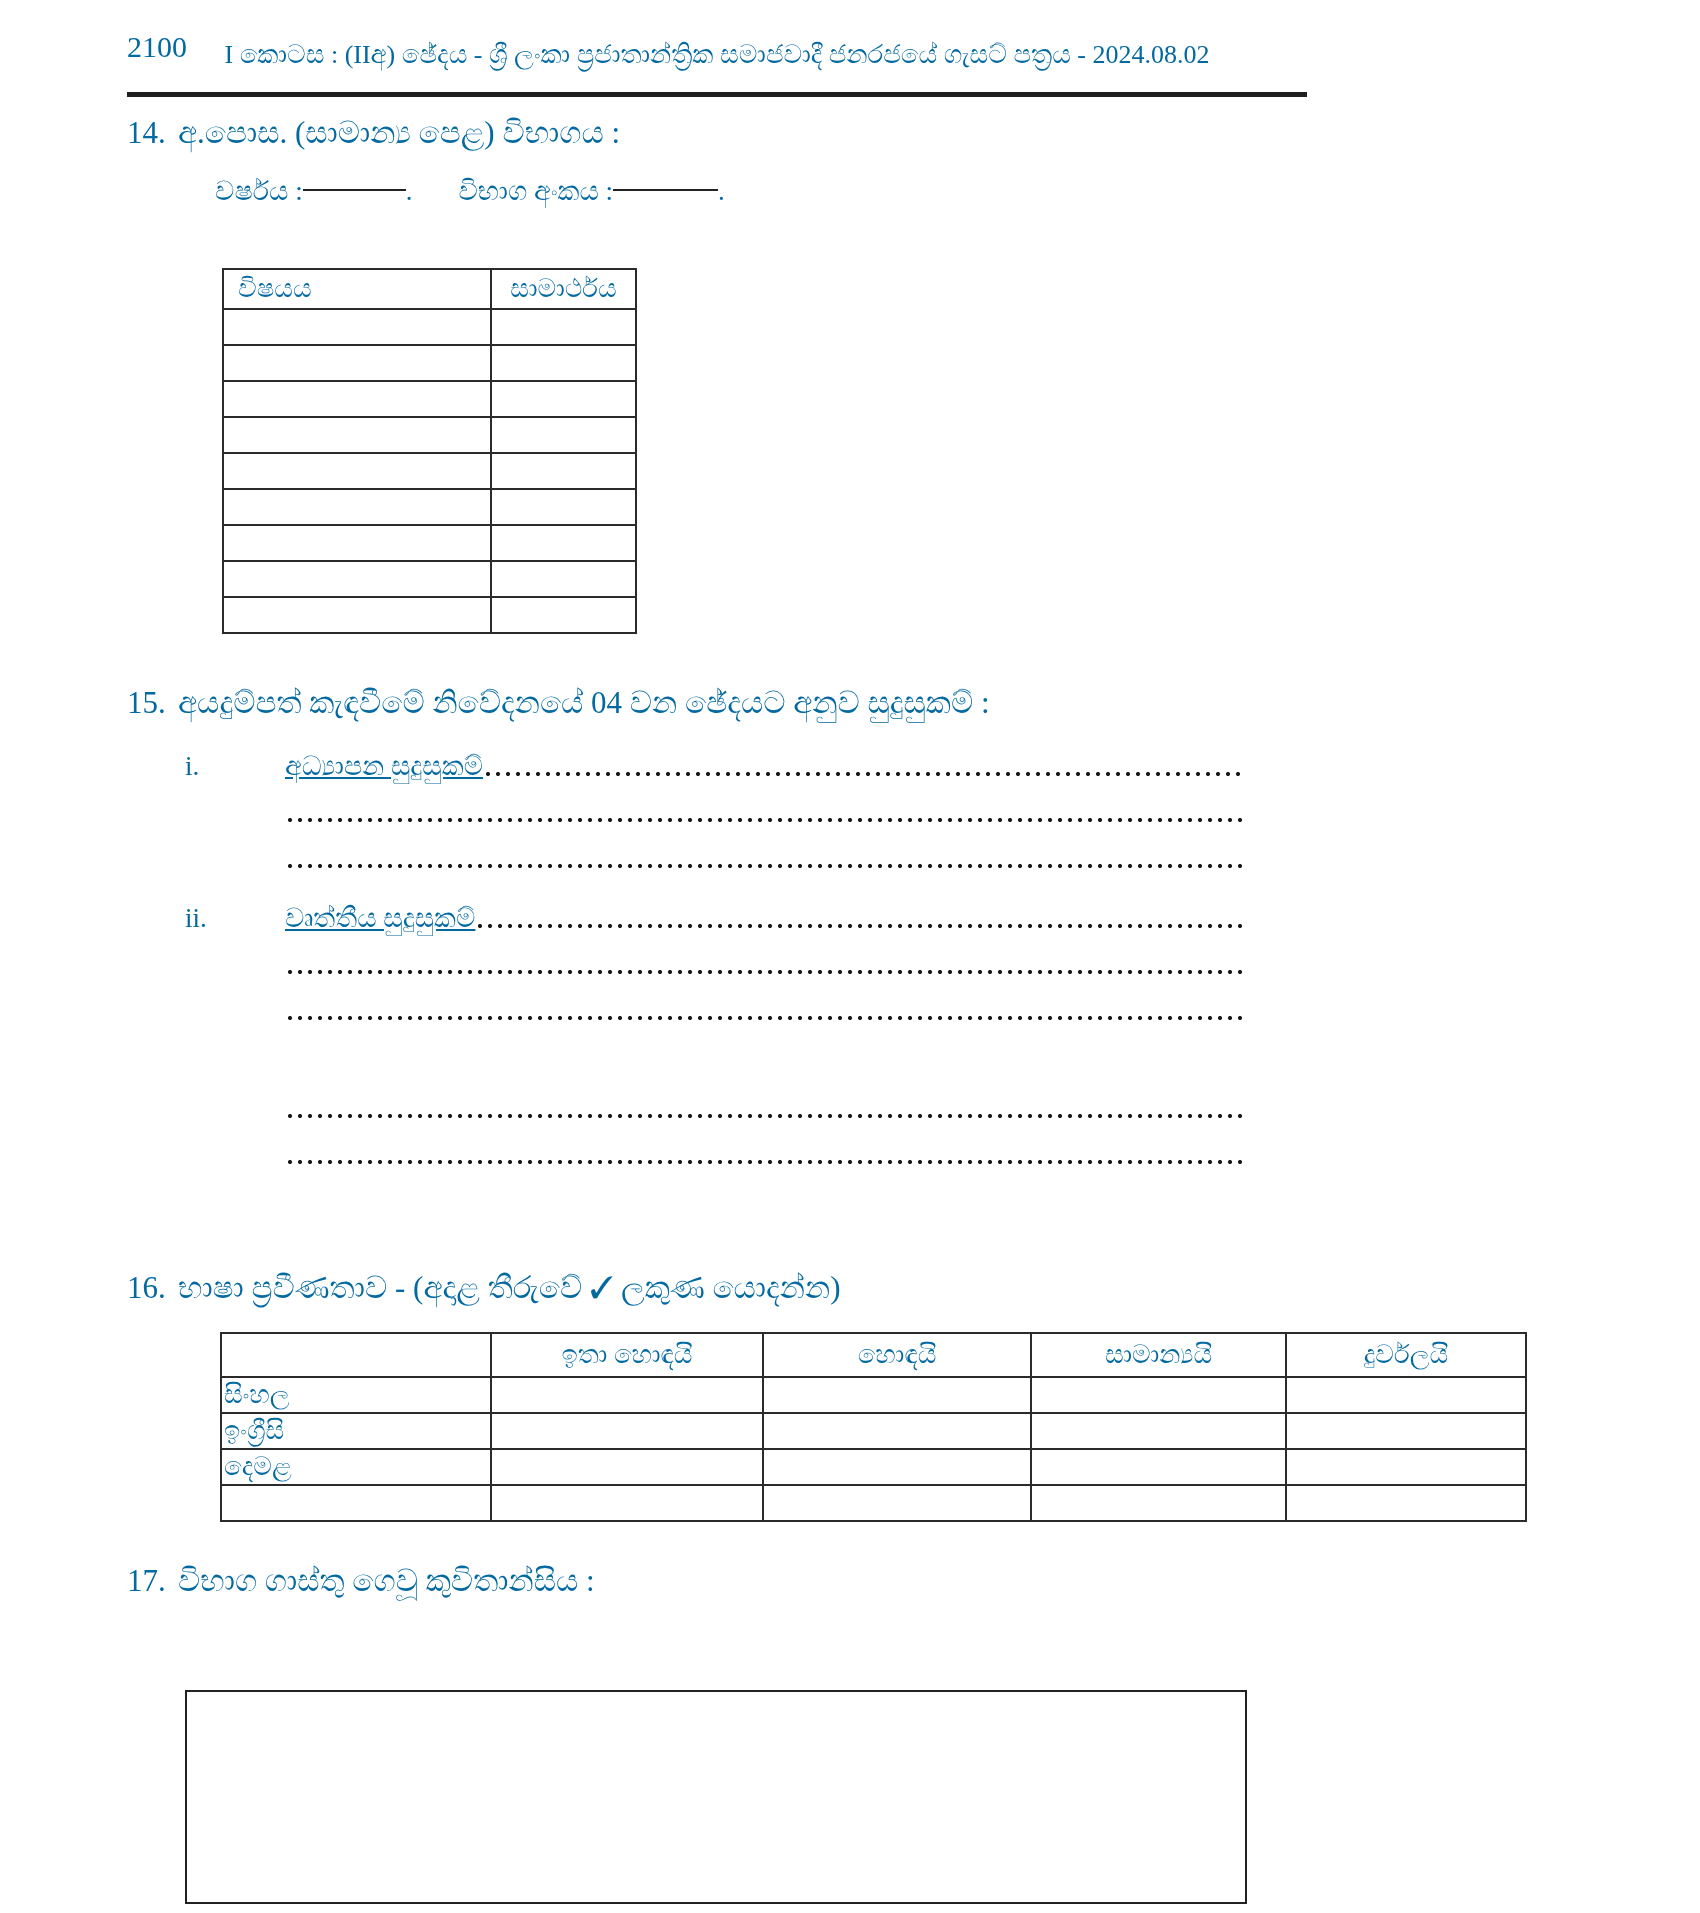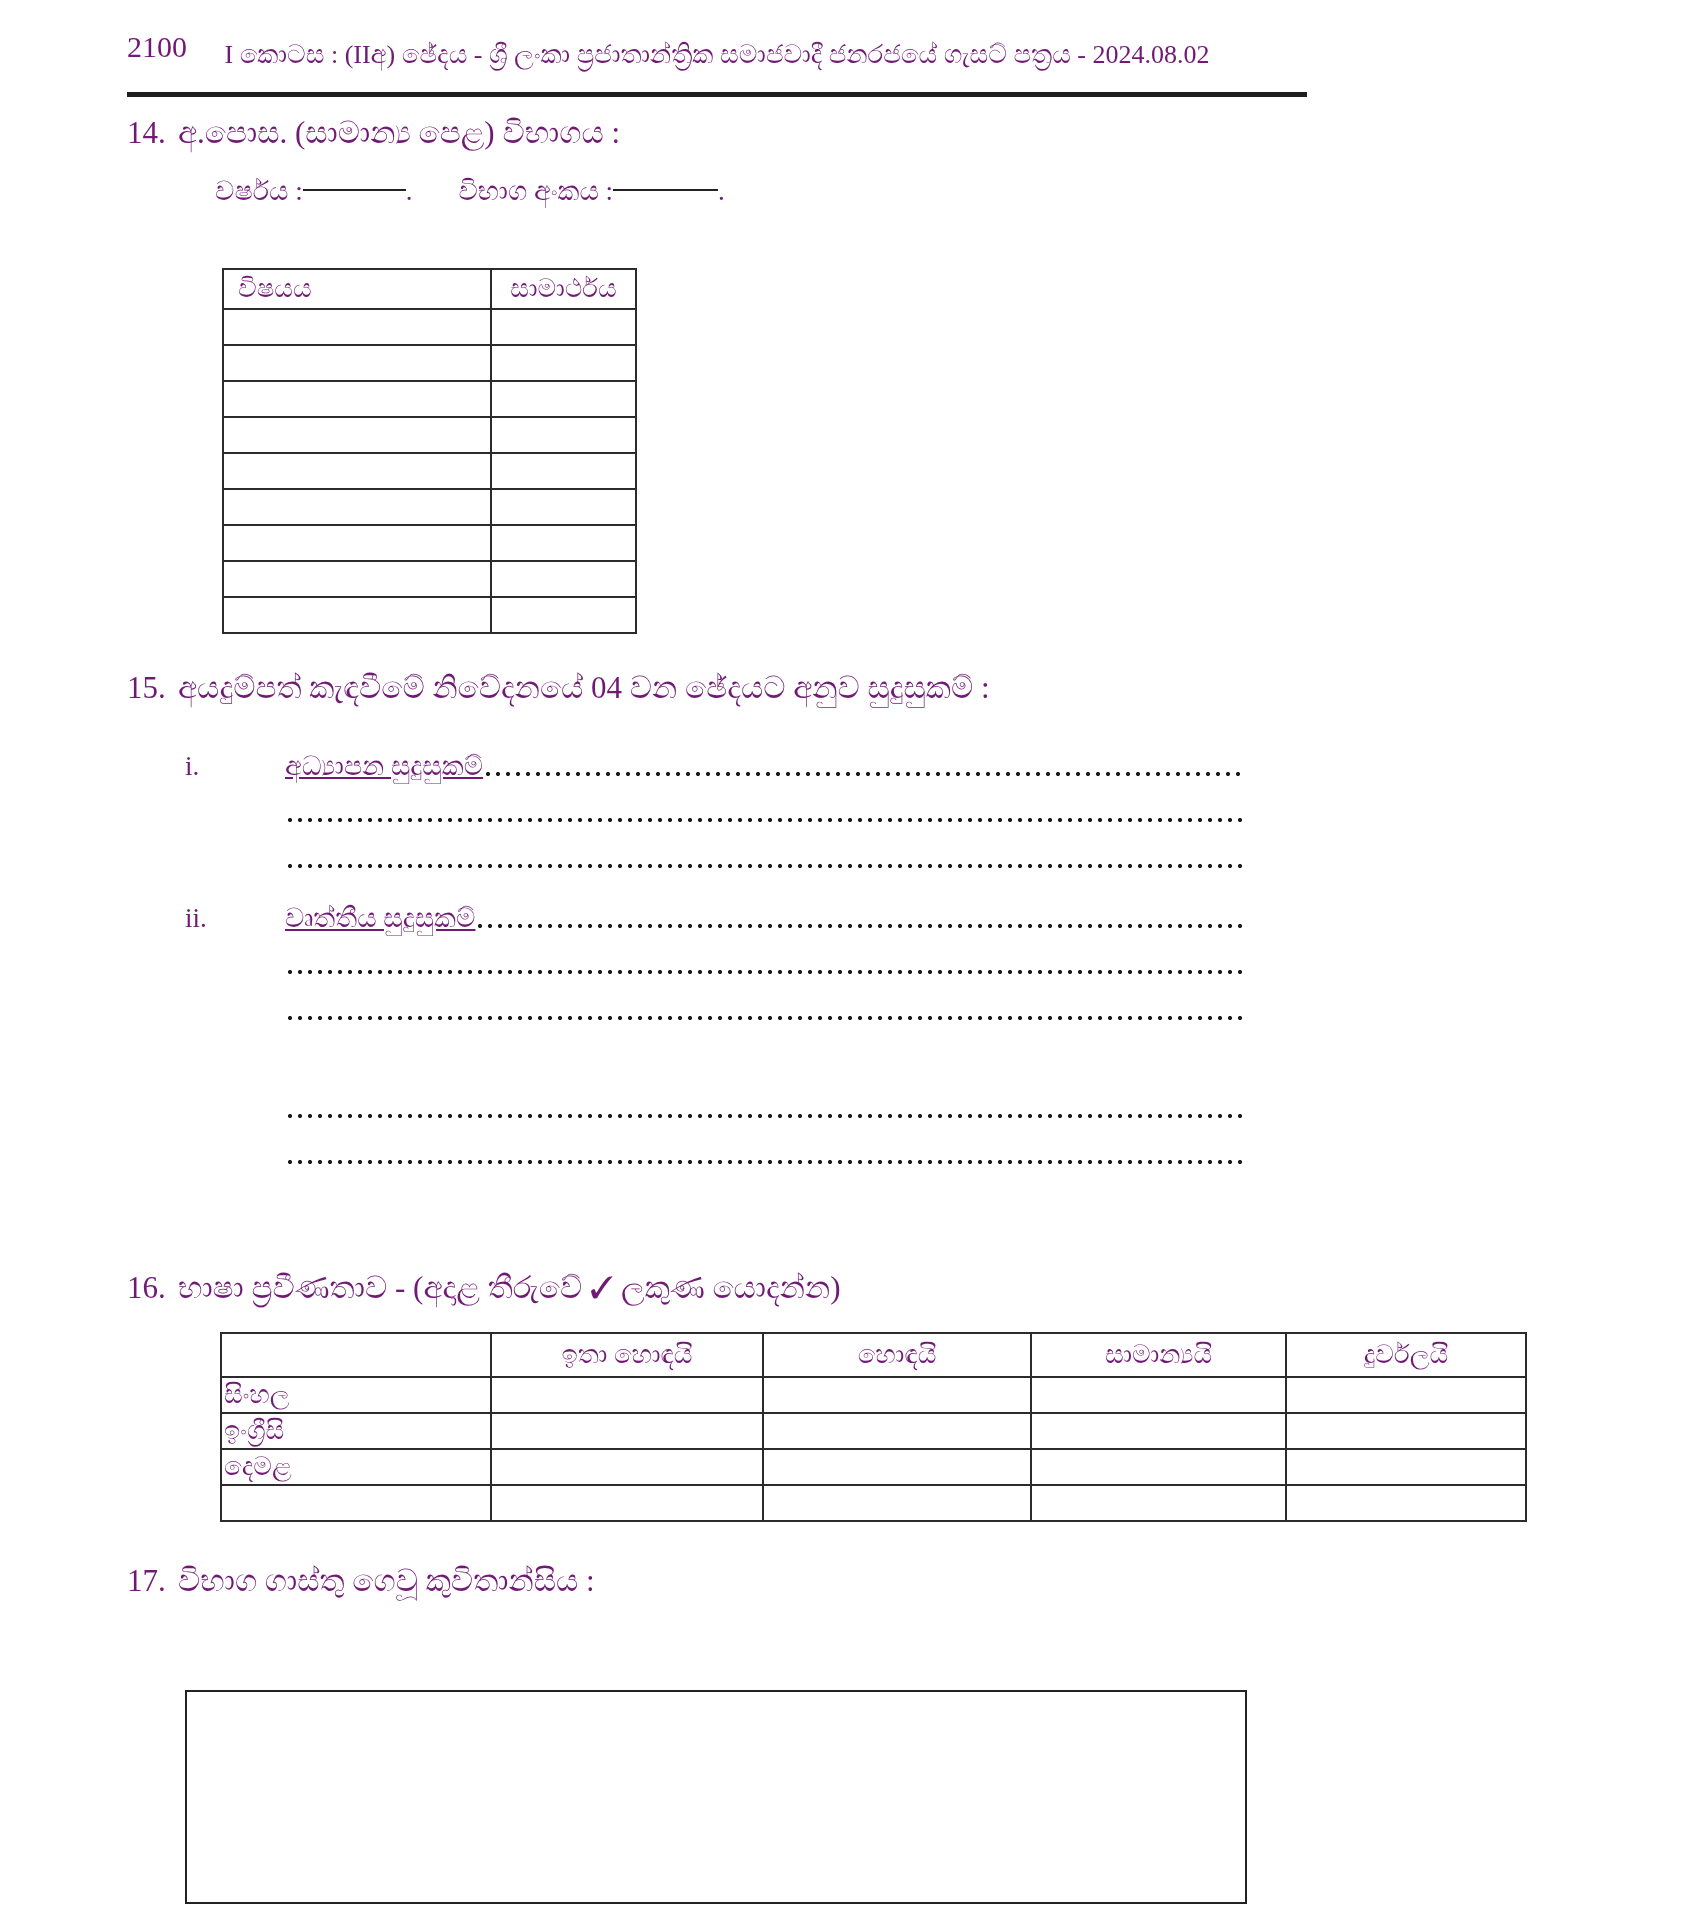--- a/index.html
+++ b/index.html
@@ -1,18 +1,18 @@
 <!DOCTYPE html>
 <html><head>
 <meta charset="utf-8">
 <style>
   html,body { margin:0; padding:0; background:#e8e8e8; }
   .page {
     position:relative; width:1700px; height:1913px; background:#ffffff;
-    font-family:"Liberation Serif","DejaVu Serif",serif; color:#701a75;
+    font-family:"Liberation Serif","DejaVu Serif",serif; color:#0369a1;
     overflow:hidden; margin:0 auto;
   }
   .abs { position:absolute; }
   .nowrap { white-space:nowrap; }
 
   
   .page-number { left:127px; top:30px; font-size:30px; }
   .gazette-title { left:127px; top:40px; width:1180px; text-align:center; font-size:26px; white-space:nowrap; }
   .header-rule { left:127px; top:92px; width:1180px; height:5px; background:#1f1f1f; }
 
@@ -125,21 +125,21 @@
           <td></td>
           <td></td>
         </tr>
       <tr>
           <td></td>
           <td></td>
         </tr>
     </tbody>
   </table>
 
-  <div class="abs item" style="left:127px; top:670px;">
+  <div class="abs item" style="left:127px; top:685px;">
     <span class="item-no">15.</span>
     <span class="item-title">අයදුම්පත් කැඳවීමේ නිවේදනයේ 04 වන ඡේදයට අනුව සුදුසුකම් :</span>
   </div>
 
   <div class="abs subblock" style="top:740px;">
     <div class="subrow">
       <span class="sub-no">i.</span>
       <span class="sub-label">අධ්‍යාපන සුදුසුකම්</span>
       <span class="dots"></span>
     </div>

